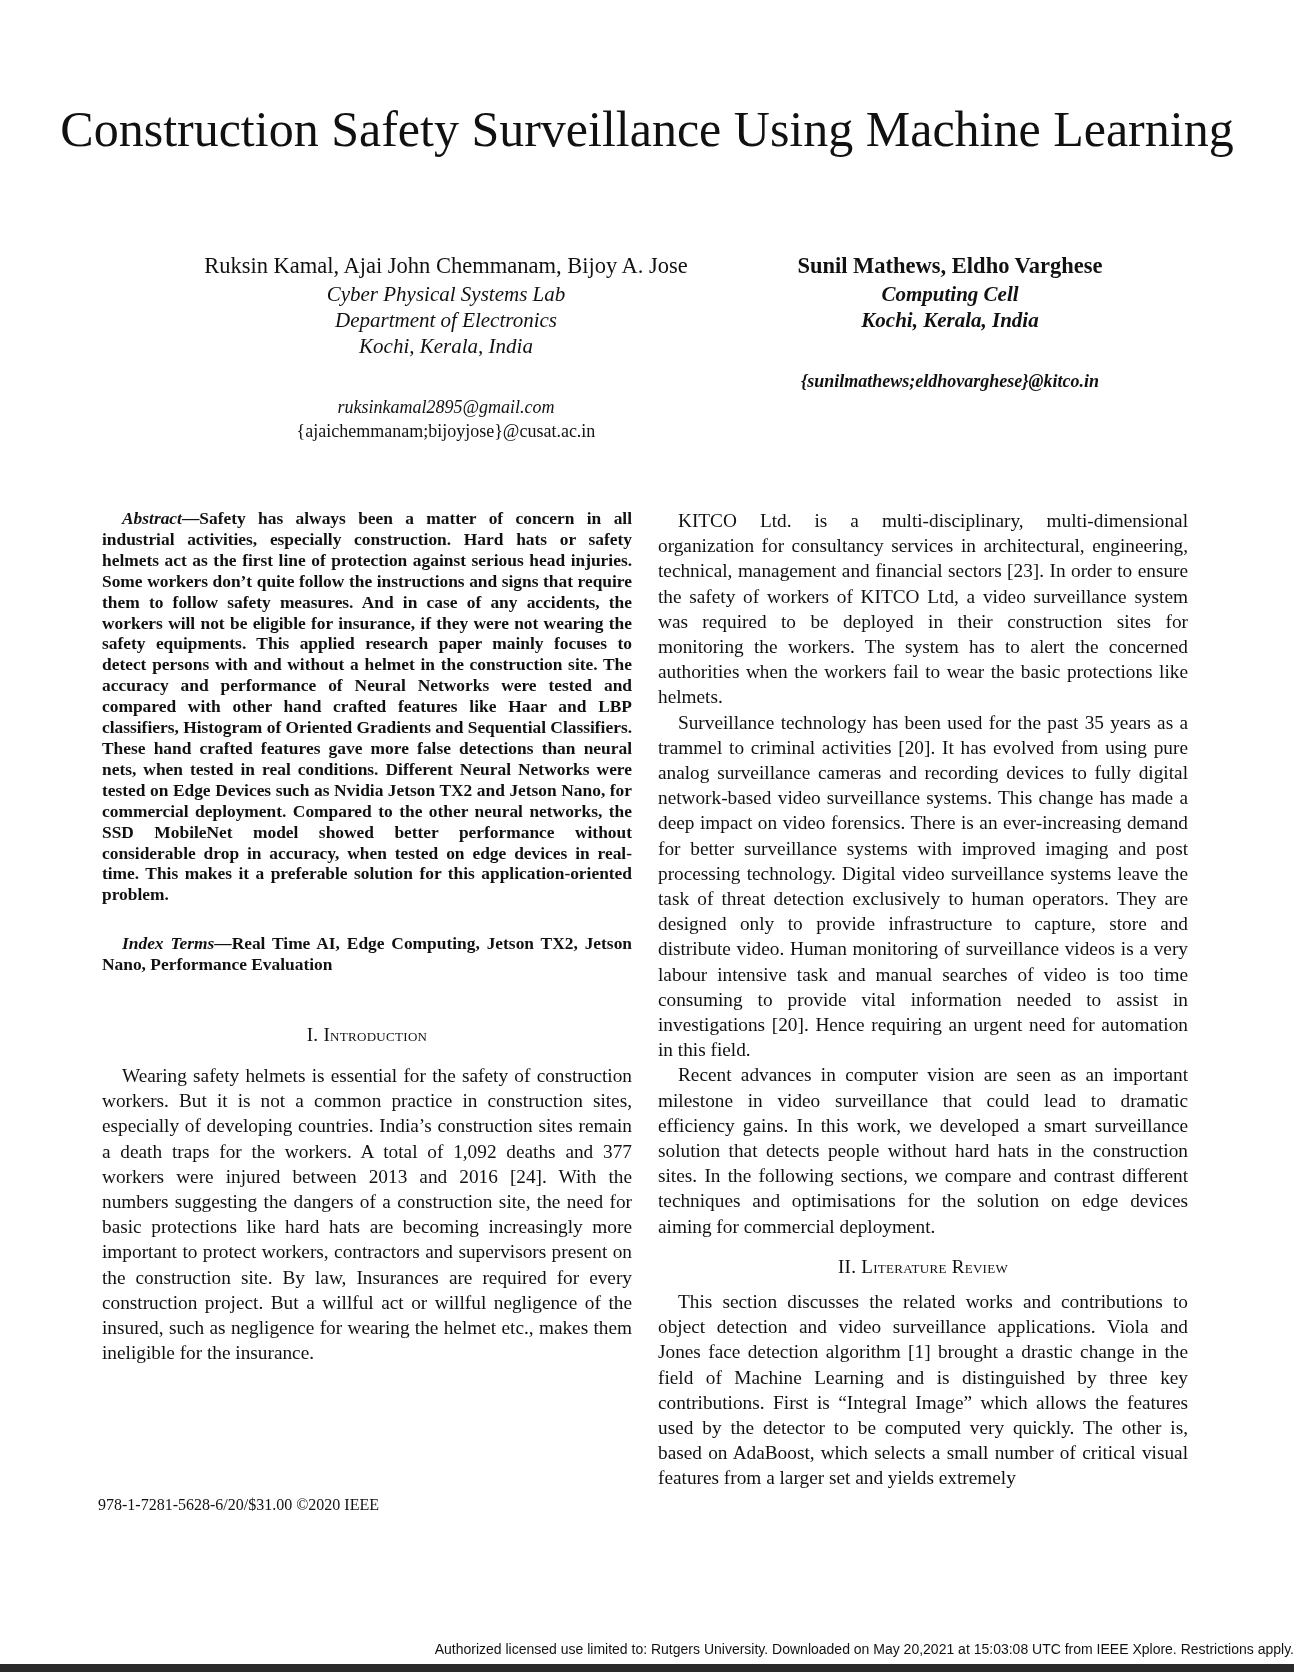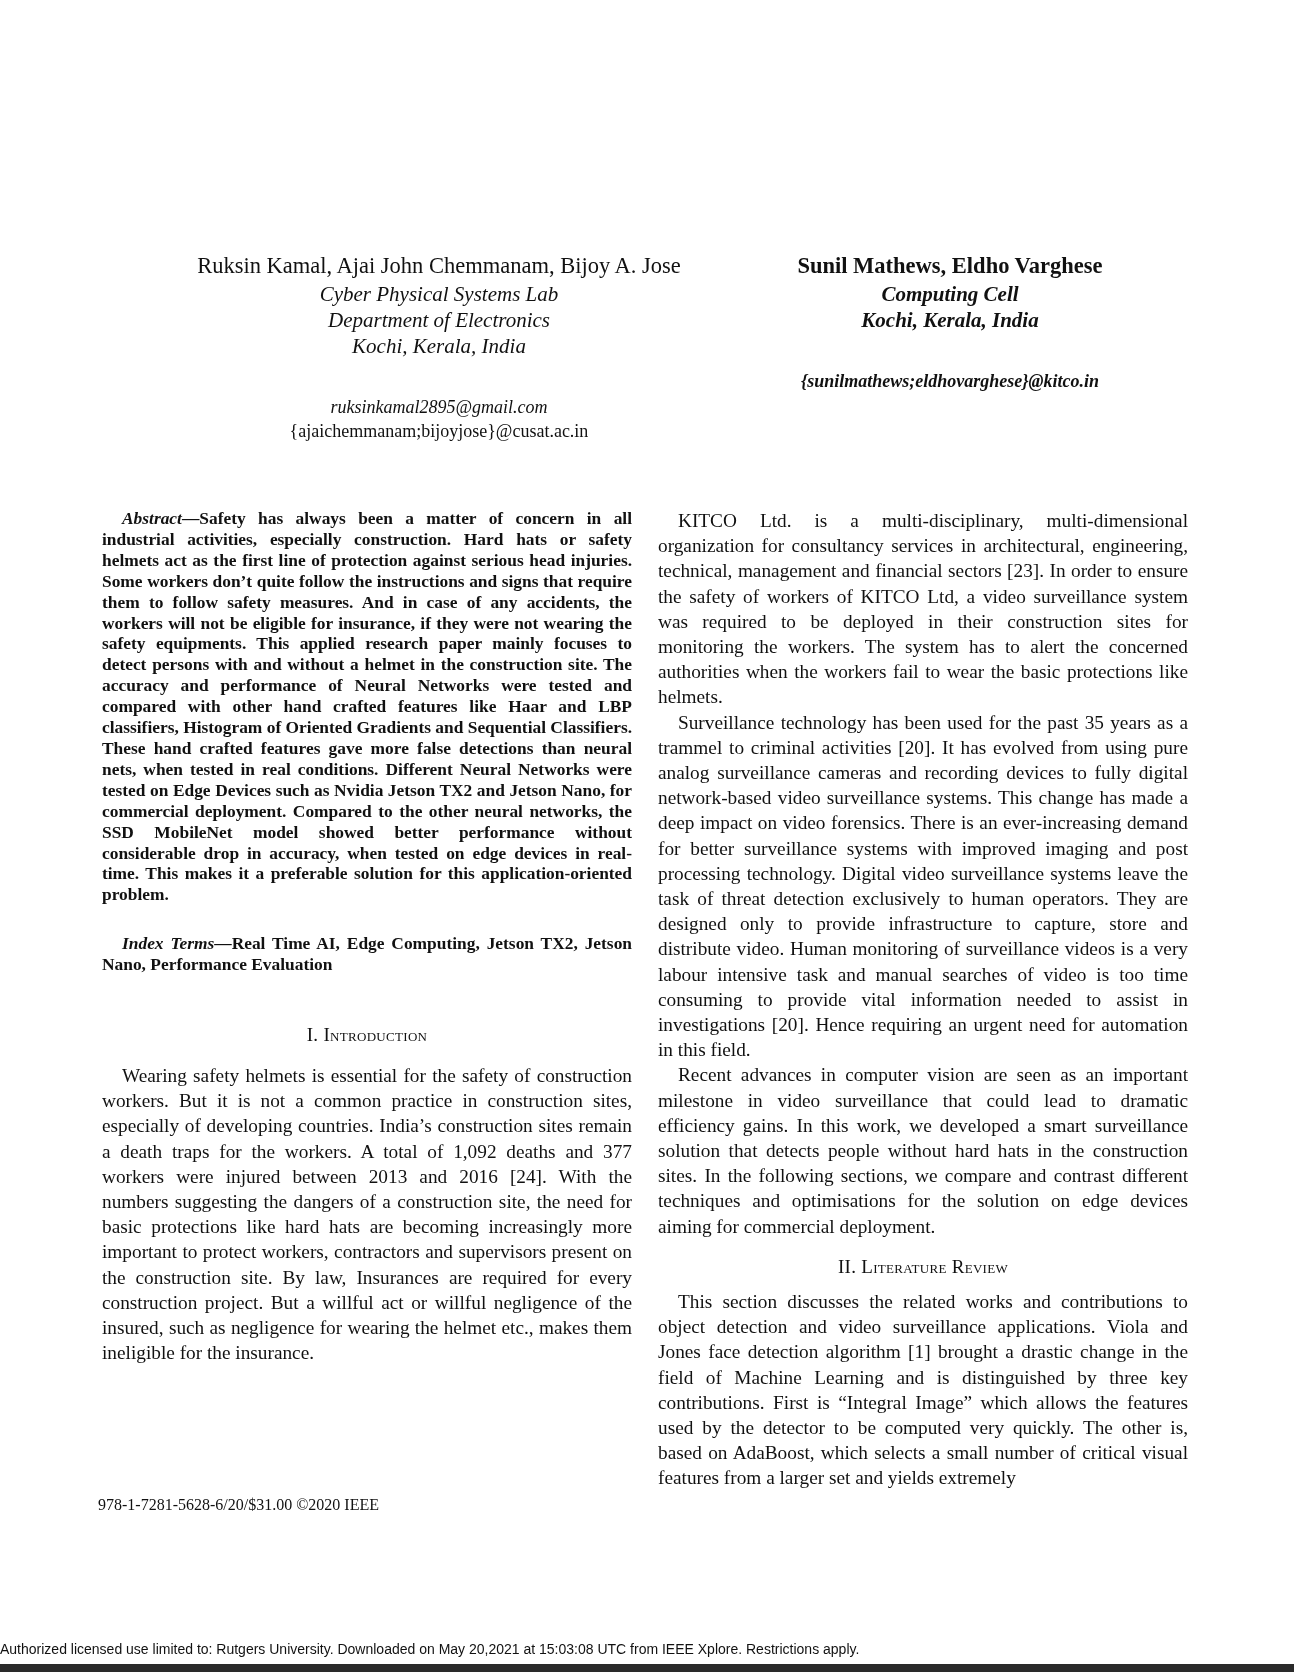--- a/index.html
+++ b/index.html
@@ -11,47 +11,48 @@
     .bottom-border { position: absolute; left: 0; bottom: 0; width: 1294px; height: 8px; background: #2a2a2a; }
     .title {
       position: absolute; left: 60px; top: 98px; width: 1174px;
       text-align: center; font-size: 50px; line-height: 62px; font-weight: normal; margin: 0;
     }
     .author-block { position: absolute; text-align: center; font-size: 21px; line-height: 26px; }
     .author-block .names { font-size: 22.5px; line-height: 28px; margin-bottom: 1px; }
     .author-block .aff { font-style: italic; }
     .author-block .email { font-size: 18px; line-height: 24px; }
     .author-block .email.it { font-style: italic; margin-top: 36px; }
-    #authors-left { left: 159px; top: 252px; width: 560px; }
+    #authors-left { left: 166px; top: 252px; width: 560px; }
     #authors-right { left: 760px; top: 252px; width: 380px; font-weight: bold; }
     .col { position: absolute; top: 508px; width: 530px; text-align: justify; }
     #col-left { left: 102px; }
     #col-right { left: 658px; }
     .abstract { font-weight: bold; font-size: 17.4px; line-height: 20.9px; margin: 0; text-indent: 20px; }
     .abstract .lead, .index .lead { font-style: italic; }
     .index { font-weight: bold; font-size: 17.4px; line-height: 20.9px; margin: 28px 0 0 0; text-indent: 20px; }
     .section-head {
       text-align: center; font-size: 19px; line-height: 24px; margin: 48px 0 16px 0;
       font-variant: small-caps; letter-spacing: 0.3px;
     }
     .body-p { font-size: 19.3px; line-height: 25.2px; margin: 0; text-indent: 20px; }
     .right-head { margin: 16px 0 10px 0; }
     .isbn {
       position: absolute; left: 98px; top: 1495px; font-size: 16px; line-height: 20px;
     }
     .license {
-      position: absolute; left: 0; top: 1640px; width: 1294px; text-align: left;
+      position: absolute; left: 0; top: 1640px; width: 1294px; text-align: right;
       font-family: "Liberation Sans", "DejaVu Sans", sans-serif; font-size: 14px; line-height: 18px; color: #111;
     }
   </style>
 </head>
 <body>
 
 <div class="page">
 
+  <h1 class="title">Construction Safety Surveillance Using Machine Learning</h1>
 
   <div class="author-block" id="authors-left">
     <div class="names">Ruksin Kamal, Ajai John Chemmanam, Bijoy A. Jose</div>
     <div class="aff">Cyber Physical Systems Lab</div>
     <div class="aff">Department of Electronics</div>
     <div class="aff">Kochi, Kerala, India</div>
     <div class="email it">ruksinkamal2895@gmail.com</div>
     <div class="email">{ajaichemmanam;bijoyjose}@cusat.ac.in</div>
   </div>
 

